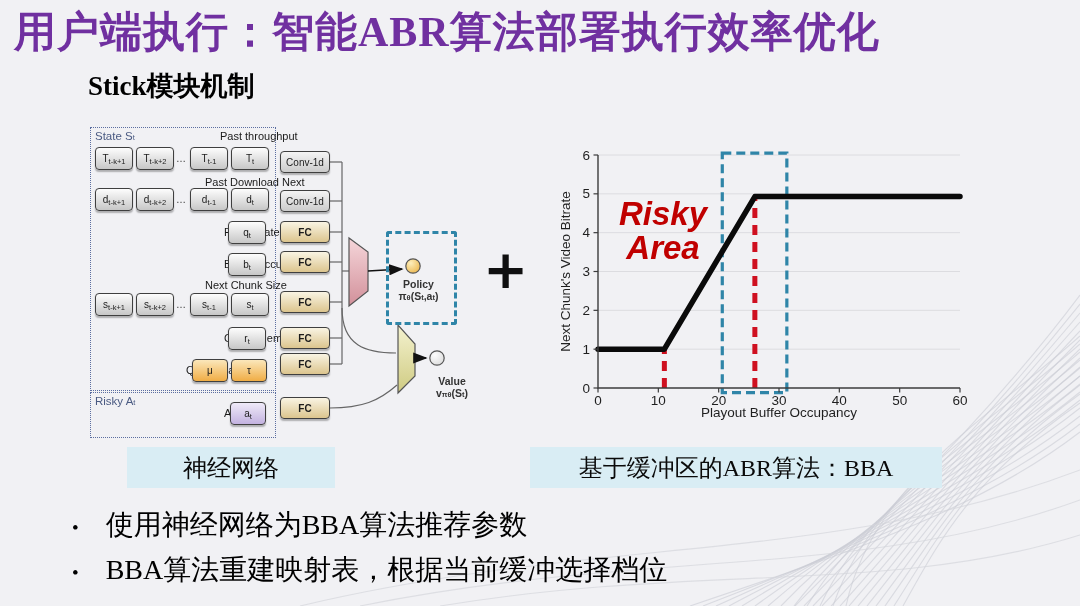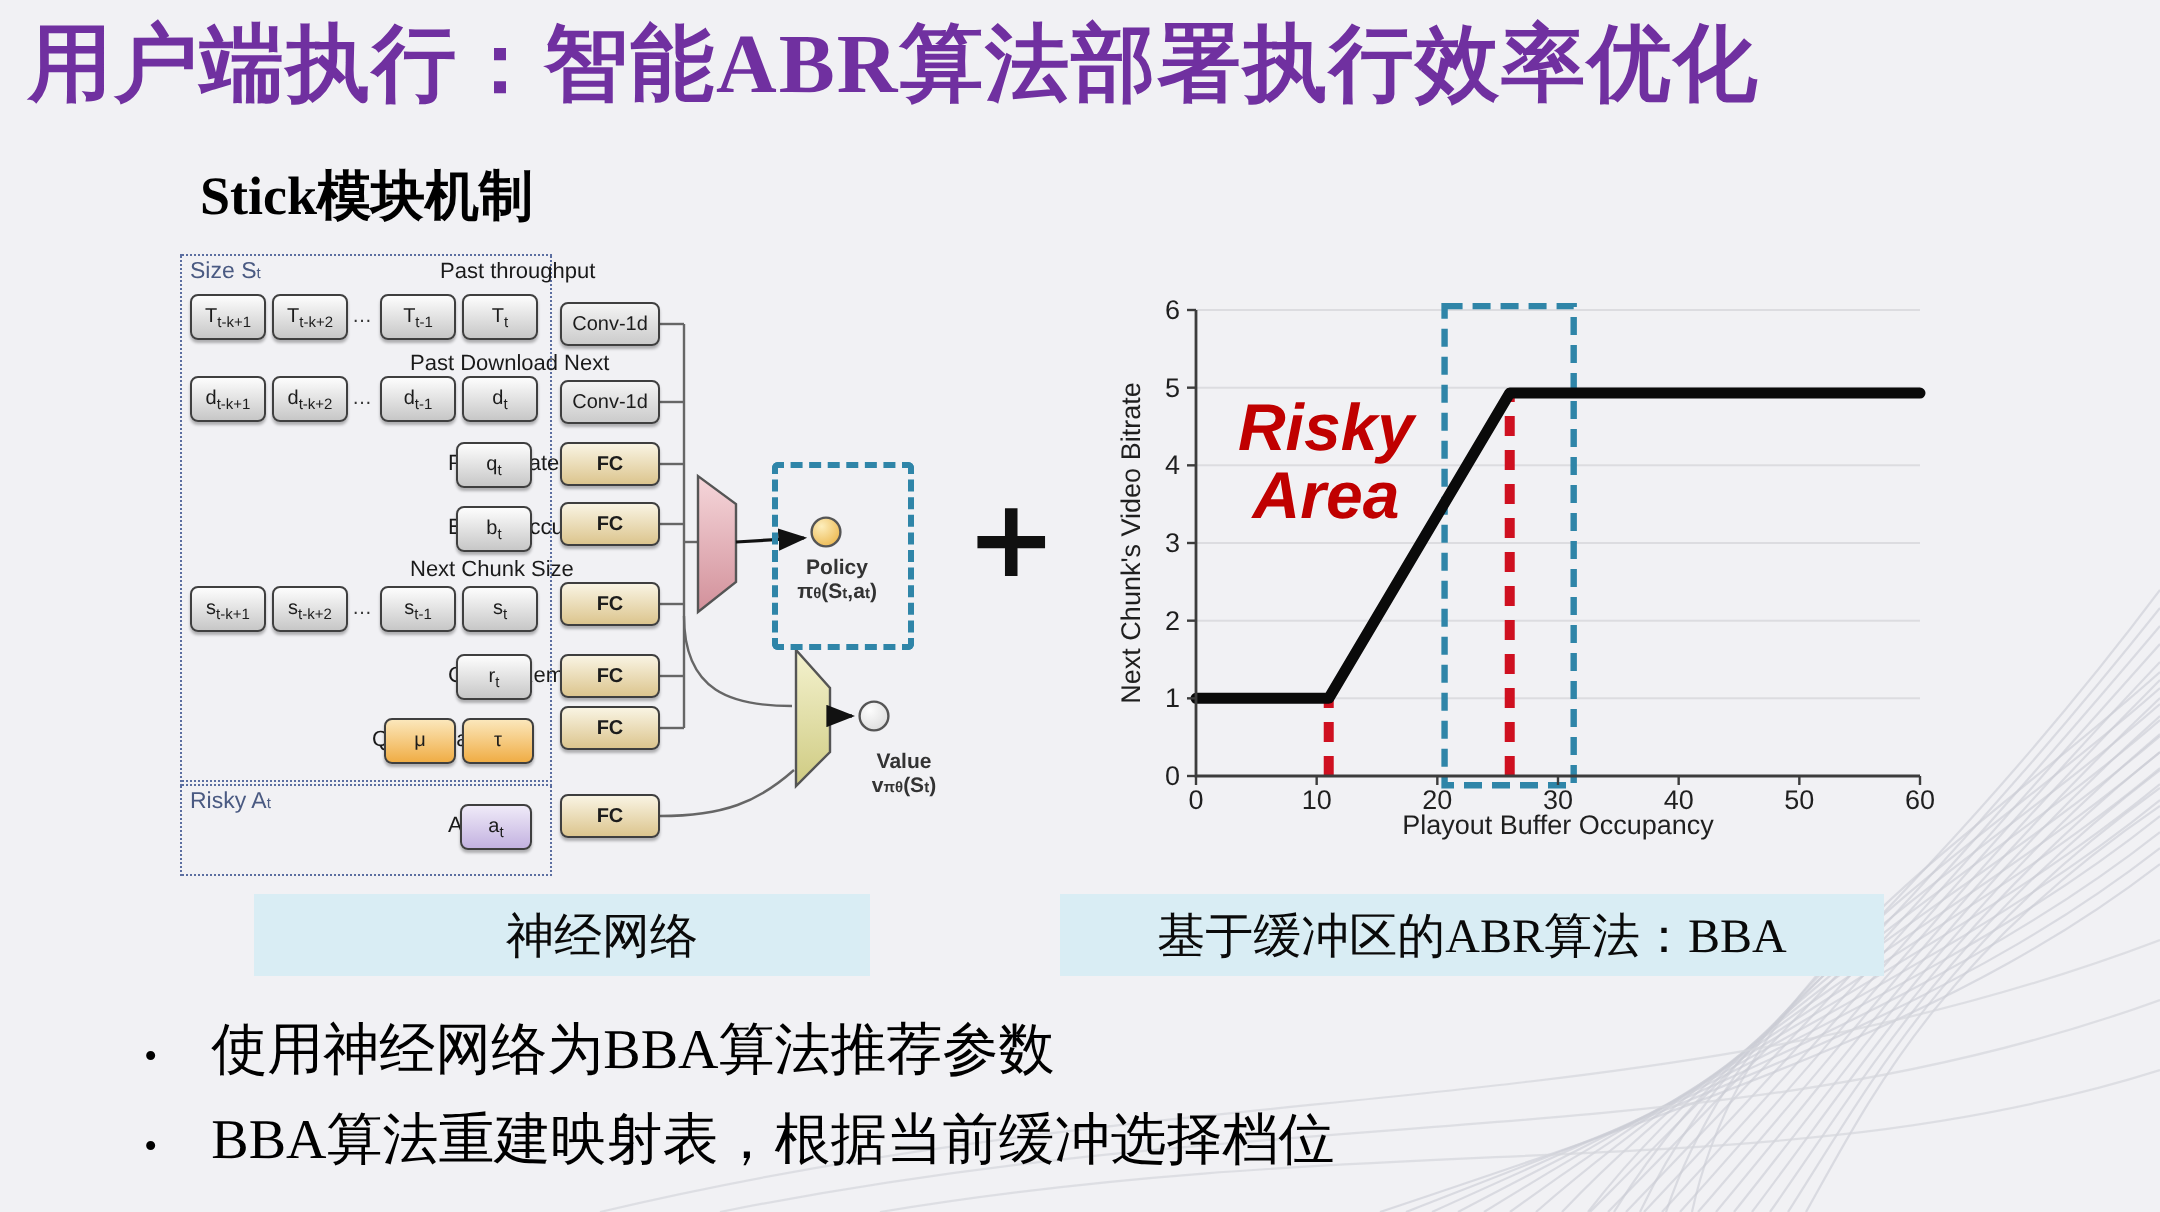--- a/index.html
+++ b/index.html
@@ -10,21 +10,21 @@
   }
   .slide{position:relative;width:1080px;height:606px;}
   #vector-layer{position:absolute;left:0;top:0;width:1080px;height:606px;}
 
   .title{
     position:absolute;left:14px;top:4px;margin:0;
     font-family:"Liberation Serif",serif;font-weight:bold;font-size:42px;
     color:var(--title-color,#7030a0);letter-spacing:1px;white-space:nowrap;
   }
   .subtitle{
-    position:absolute;left:84px;top:64px;margin:16px;
+    position:absolute;left:84px;top:64px;margin:4px;
     font-family:"Liberation Serif",serif;font-weight:bold;font-size:27px;color:#000;
   }
 
   
   .state-box{position:absolute;left:90px;top:127px;width:184px;height:262px;
     border:1.6px dotted #5b6ea0;}
   .action-box{position:absolute;left:90px;top:392px;width:184px;height:44px;
     border:1.6px dotted #5b6ea0;}
   .corner-label{position:absolute;left:4px;top:2px;font-size:11.5px;color:#4a5a82;white-space:nowrap;}
   .rowlabel{position:absolute;font-size:11px;color:#1a1a1a;white-space:nowrap;z-index:3;}
@@ -46,21 +46,21 @@
   .policy-dashed{position:absolute;left:386px;top:231px;width:65px;height:88px;
     border:3px dashed var(--teal,#2f85a8);border-radius:3px;z-index:2;}
   .node-text{position:absolute;z-index:4;text-align:center;font-size:10.5px;color:#333;line-height:12px;font-weight:bold;}
   .plus{position:absolute;left:483px;top:238px;font-family:"DejaVu Sans",sans-serif;
     font-weight:bold;font-size:54px;color:#101010;z-index:4;}
 
   
   .caption{position:absolute;top:447px;height:41px;background:var(--caption-bg,#d9edf4);
     display:flex;align-items:center;justify-content:center;
     font-family:"Liberation Serif",serif;font-size:24px;color:#0a0a0a;z-index:5;white-space:nowrap;}
-  .caption.left{left:127px;width:268px;padding-left:40px;}
+  .caption.left{left:127px;width:208px;}
   .caption.right{left:530px;width:412px;}
   .bullets{position:absolute;left:72px;top:506px;margin:0;padding:0;list-style:none;
     font-family:"Liberation Serif",serif;font-size:28px;color:#000;z-index:5;}
   .bullets li{display:flex;align-items:baseline;margin-bottom:7px;white-space:nowrap;}
   .bullets .dot{font-size:19px;margin-right:27px;}
 
   
 </style>
 </head>
 <body>
@@ -185,21 +185,21 @@
         <text x="663" y="225" text-anchor="middle" fill="#c00000" style="font-family:'Liberation Sans',sans-serif;font-size:33px;font-weight:bold;font-style:italic">Risky</text>
         <text x="663" y="259" text-anchor="middle" fill="#c00000" style="font-family:'Liberation Sans',sans-serif;font-size:33px;font-weight:bold;font-style:italic">Area</text>
       </g>
   </svg>
 
   <h1 class="title">用户端执行：智能ABR算法部署执行效率优化</h1>
   <h2 class="subtitle">Stick模块机制</h2>
 
   <div>
     <div class="state-box">
-      <span class="corner-label"><span>Size S</span><span class="tsub">t</span></span>
+      <span class="corner-label"><span>State S</span><span class="tsub">t</span></span>
     </div>
     <div class="action-box">
       <span class="corner-label"><span>Risky A</span><span class="tsub">t</span></span>
     </div>
     <div id="diagram-rows">
         <span class="rowlabel undefined" style="left: 220px; top: 130px;">Past throughput</span>
         <span class="nbox " style="left: 95px; top: 147px; width: 38px;">
           <span>T</span>
           <span class="tsub">t-k+1</span>
         </span>

